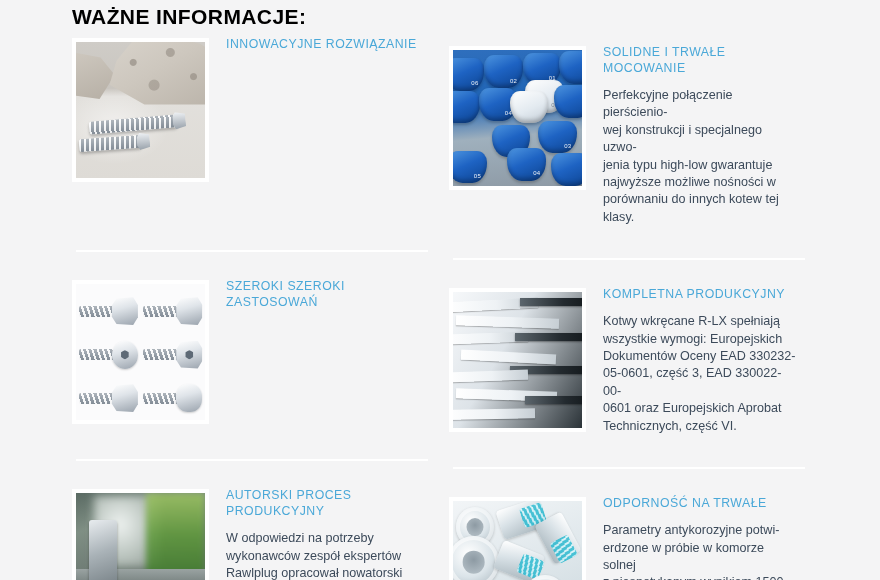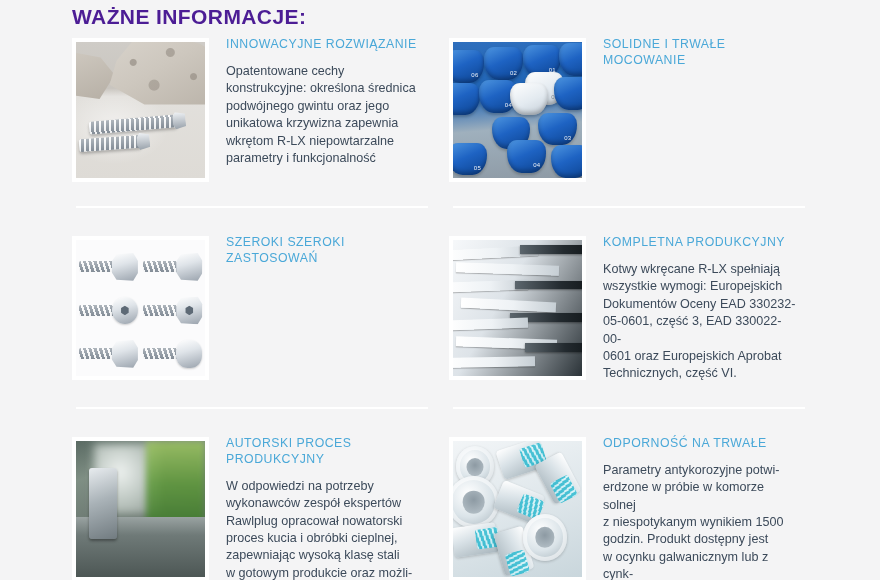--- a/index.html
+++ b/index.html
@@ -17,41 +17,41 @@
     position: relative;
   }
 
   .page-title {
     position: absolute;
     left: 72px;
     top: 5px;
     font-size: 21px;
     font-weight: bold;
     letter-spacing: 0.4px;
-    color: #4c1d95;
+    color: #000000;
   }
 
   .grid {
     position: absolute;
     left: 0;
     top: 32px;
     width: 880px;
   }
 
   .row {
     display: flex;
     width: 880px;
   }
 
   .col {
     position: relative;
     width: 377px;
   }
   .col-left  { margin-left: 72px; }
-  .col-right { margin-left: 0px; }
+  .col-right { margin-left: 0px; margin-top: 8px; }
 
   .divider {
     position: absolute;
     top: 0;
     left: 4px;
     width: 352px;
     height: 2px;
     background: #ffffff;
   }
 
@@ -289,26 +289,20 @@
         <div class="thumb">
           <div class="thumb-inner img-screws-concrete">
             <div class="rock2"></div>
             <div class="rock"></div>
             <div class="cscrew cscrew-a"></div>
             <div class="cscrew cscrew-b"></div>
           </div>
         </div>
         <div class="text">
           <div class="block-title">INNOWACYJNE ROZWIĄZANIE</div>
-          <div class="block-body">Opatentowane cechy
-konstrukcyjne: określona średnica
-podwójnego gwintu oraz jego
-unikatowa krzywizna zapewnia
-wkrętom R-LX niepowtarzalne
-parametry i funkcjonalność</div>
         </div>
       </div>
     </div>
 
     <div class="col col-right">
       <div class="block">
         <div class="thumb">
           <div class="thumb-inner img-seats">
             <div class="seat" style="left:-6%;  top:6%;">
                 <span class="num">06</span>
@@ -337,20 +331,26 @@
                 <span class="num">05</span>
               </div>
             <div class="seat" style="left:42%;  top:72%;">
                 <span class="num">04</span>
               </div>
             <div class="seat" style="left:76%;  top:76%;"></div>
           </div>
         </div>
         <div class="text">
           <div class="block-title">SOLIDNE I TRWAŁE MOCOWANIE</div>
+          <div class="block-body">Perfekcyjne połączenie pierścienio-
+wej konstrukcji i specjalnego uzwo-
+jenia typu high-low gwarantuje
+najwyższe możliwe nośności w
+porównaniu do innych kotew tej
+klasy.</div>
         </div>
       </div>
     </div>
 
   </div>
 
   <div class="row" style="margin-top:24px;">
 
     <div class="col col-left">
       <div class="divider"></div>

